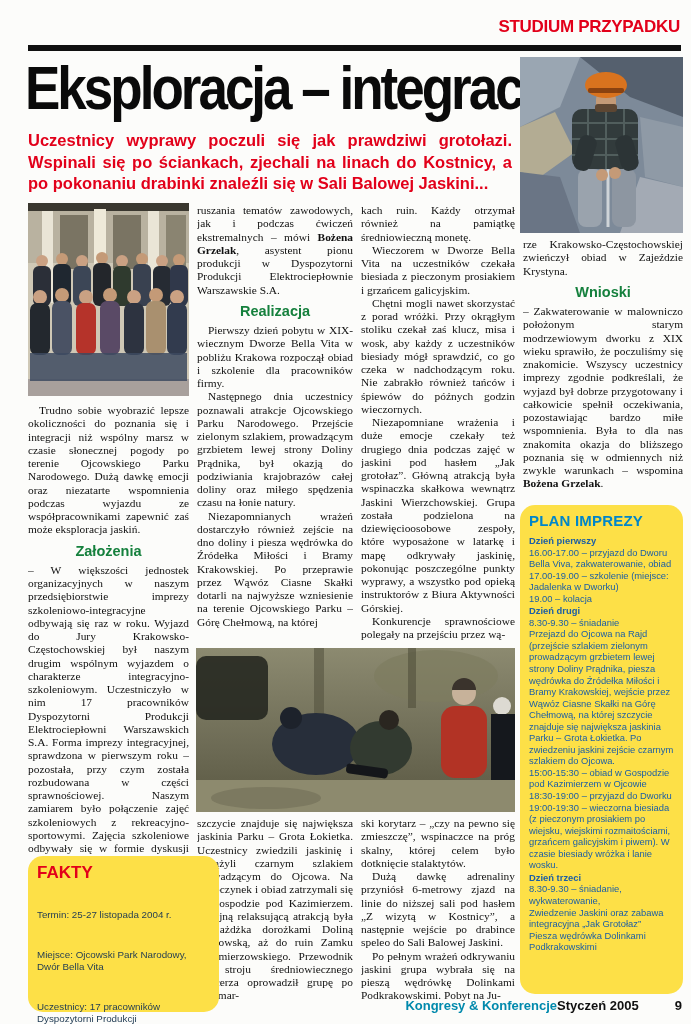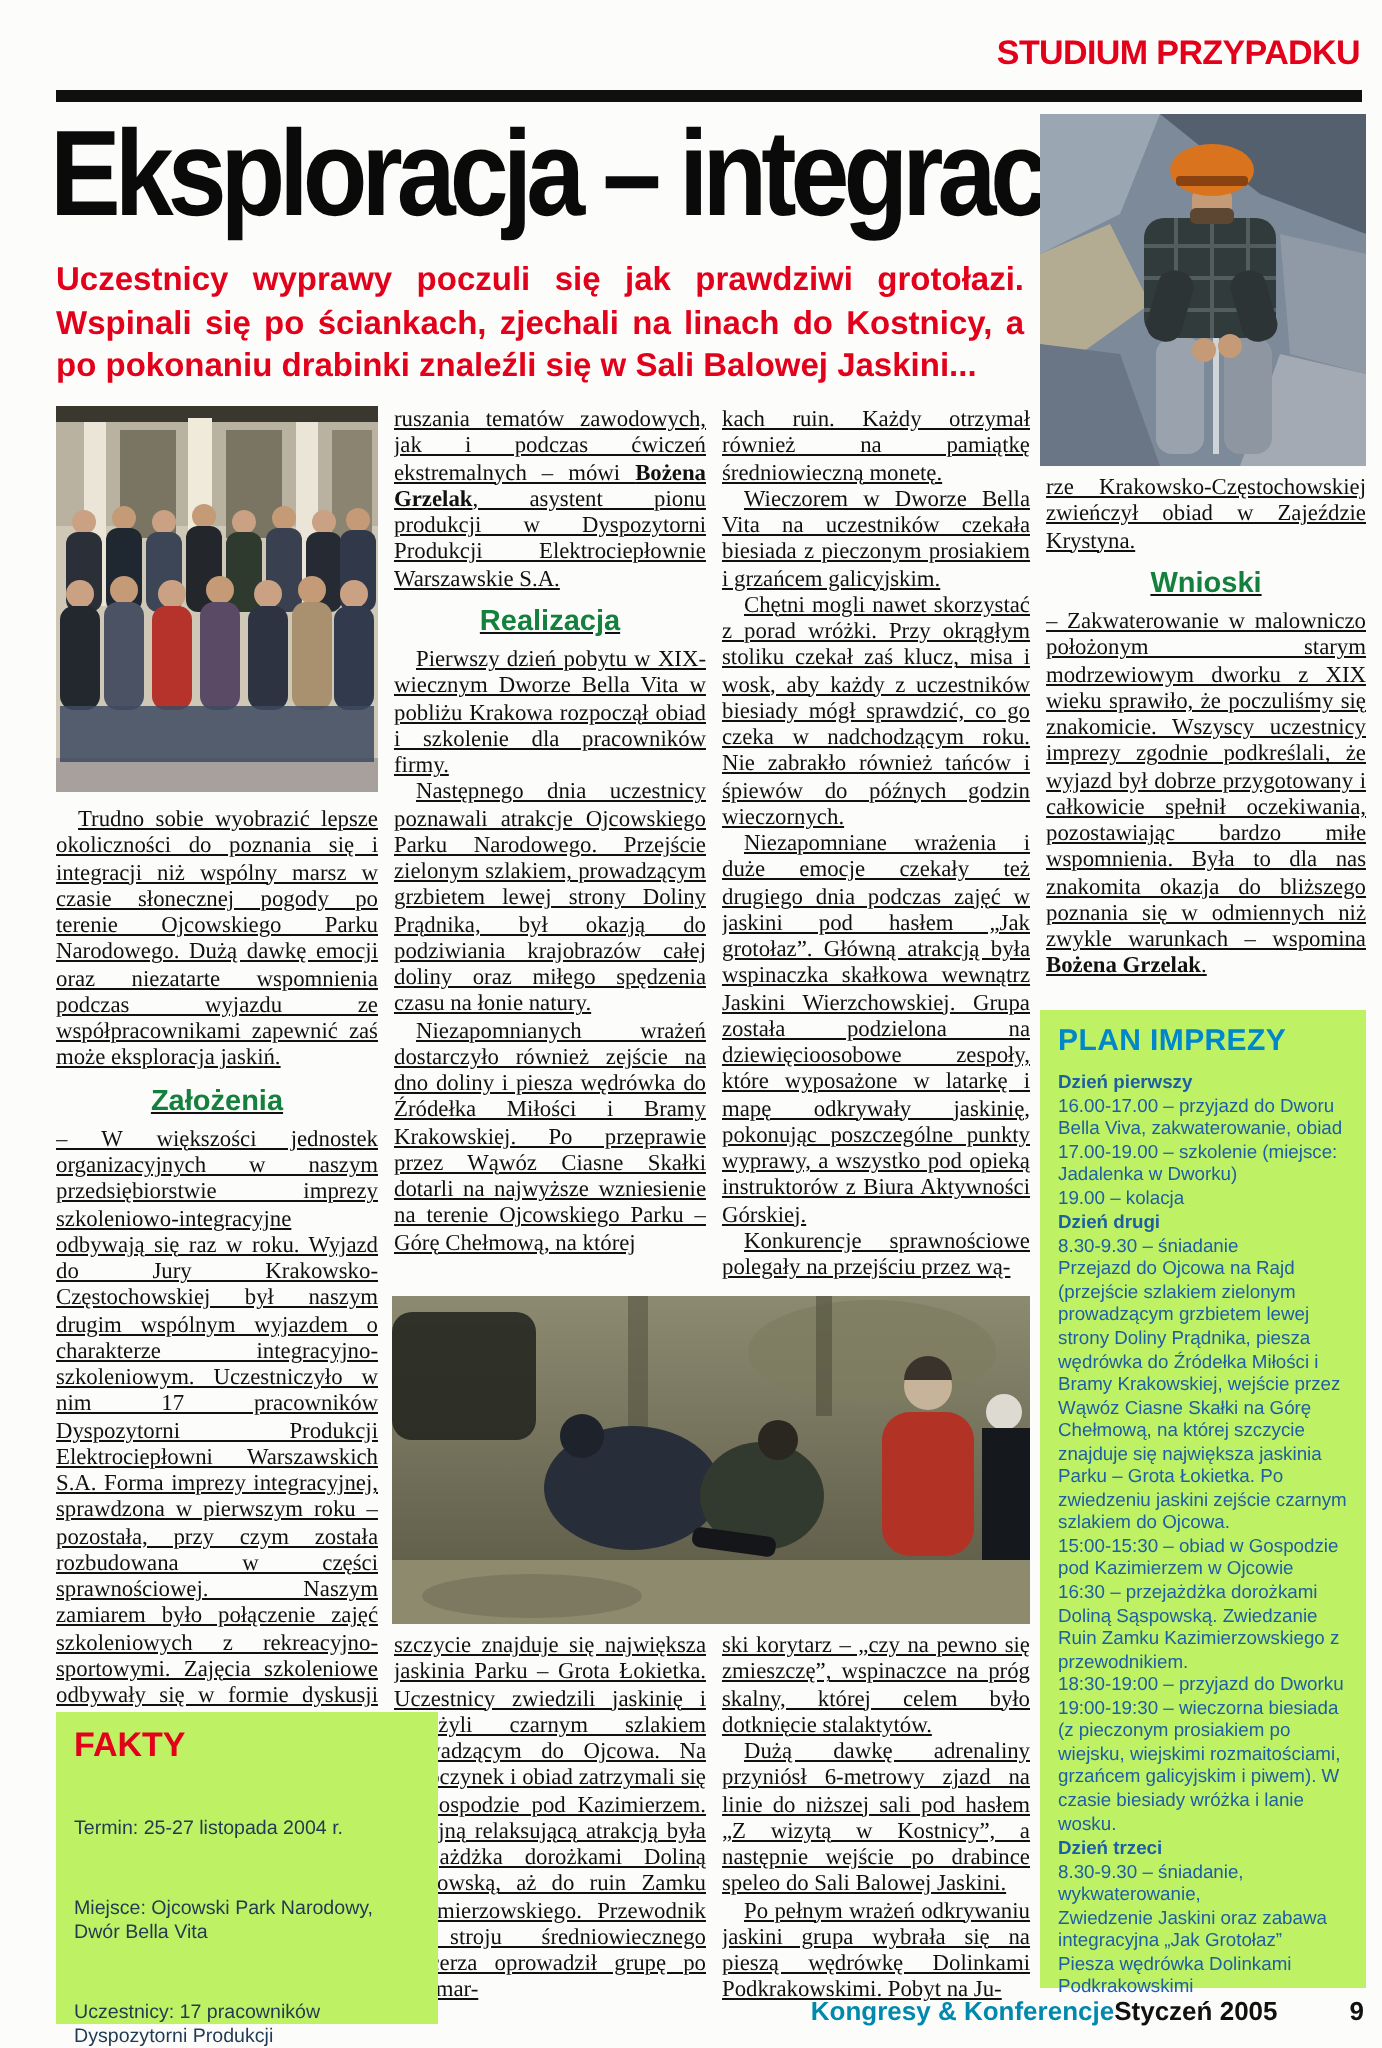--- a/index.html
+++ b/index.html
@@ -17,34 +17,34 @@
   .lede { position:absolute; left:28px; top:130px; width:484px; color:#e2001a;
           font:bold 16.5px/21.5px "Liberation Sans", sans-serif; text-align:justify; }
 
   .photo { position:absolute; overflow:hidden; background:#888; }
   .photo svg { display:block; width:100%; height:100%; }
   #photo-portrait { left:520px; top:57px; width:163px; height:176px; }
   #photo-group    { left:28px;  top:203px; width:161px; height:193px; }
   #photo-cavers   { left:196px; top:648px; width:319px; height:164px; }
 
   .col { position:absolute; font-size:11.4px; line-height:13.25px; text-align:justify;
-         overflow:hidden; hyphens:auto;text-decoration:underline; }
+         overflow:hidden; hyphens:auto; }
   #col1-text  { left:28px;  top:404px; width:161px; height:450px; }
   #col2-upper { left:197px; top:204px; width:156px; height:441px; }
   #col2-lower { left:197px; top:817px; width:156px; height:207px; }
   #col3-upper { left:361px; top:204px; width:154px; height:441px; }
   #col3-lower { left:361px; top:817px; width:154px; height:207px; }
   #col4-text  { left:523px; top:238px; width:160px; height:263px; }
   .col p.ind { text-indent:11px; }
   .col strong { font-weight:bold; }
 
   .subhead { font:bold 14.5px/1.2 "Liberation Sans", sans-serif; color:#15803d;
              text-align:center; margin:6px 0 4px; }
 
-  .infobox { position:absolute; background:#bef264; padding:8px 9px 6px; }
+  .infobox { position:absolute; background:#fde047; padding:8px 9px 6px;border-radius:15px; }
   #fakty-box { left:28px; top:856px; width:191px; height:156px; }
   #plan-box  { left:520px; top:505px; width:163px; height:489px; }
 
   .fakty-title { color:#e2001a; font:bold 17px/1 "Liberation Sans", sans-serif; margin-bottom:6px; }
   .fakty-list div { font:9.8px/11.9px "Liberation Sans", sans-serif; color:#1f3a52;margin-top:28px; }
   .fakty-list div.bold { font-weight:bold; }
 
   .plan-title { color:#0086ca; font:bold 15px/1 "Liberation Sans", sans-serif; margin-bottom:7px; letter-spacing:0.2px; }
   .plan-list div { font:9.4px/11.55px "Liberation Sans", sans-serif; color:#1d5fa4; }
   .plan-list div.bold { font-weight:bold; margin-top:1px; }
@@ -224,21 +224,20 @@
   <div class="plan-list">
 
   <div class="bold">Dzień pierwszy</div>
       <div>16.00-17.00 – przyjazd do Dworu Bella Viva, zakwaterowanie, obiad</div>
       <div>17.00-19.00 – szkolenie (miejsce: Jadalenka w Dworku)</div>
       <div>19.00 – kolacja</div>
       <div class="bold">Dzień drugi</div>
       <div>8.30-9.30 – śniadanie</div>
       <div>Przejazd do Ojcowa na Rajd (przejście szlakiem zielonym prowadzącym grzbietem lewej strony Doliny Prądnika, piesza wędrówka do Źródełka Miłości i Bramy Krakowskiej, wejście przez Wąwóz Ciasne Skałki na Górę Chełmową, na której szczycie znajduje się największa jaskinia Parku – Grota Łokietka. Po zwiedzeniu jaskini zejście czarnym szlakiem do Ojcowa.</div>
       <div>15:00-15:30 – obiad w Gospodzie pod Kazimierzem w Ojcowie</div>
-      <div>16:30 – przejażdżka dorożkami Doliną Sąspowską. Zwiedzanie Ruin Zamku Kazimierzowskiego z przewodnikiem.</div>
       <div>18:30-19:00 – przyjazd do Dworku</div>
       <div>19:00-19:30 – wieczorna biesiada (z pieczonym prosiakiem po wiejsku, wiejskimi rozmaitościami, grzańcem galicyjskim i piwem). W czasie biesiady wróżka i lanie wosku.</div>
       <div class="bold">Dzień trzeci</div>
       <div>8.30-9.30 – śniadanie, wykwaterowanie,</div>
       <div>Zwiedzenie Jaskini oraz zabawa integracyjna „Jak Grotołaz”</div>
       <div>Piesza wędrówka Dolinkami Podkrakowskimi</div>
     </div>
 </div>
 
 <div class="footer">

